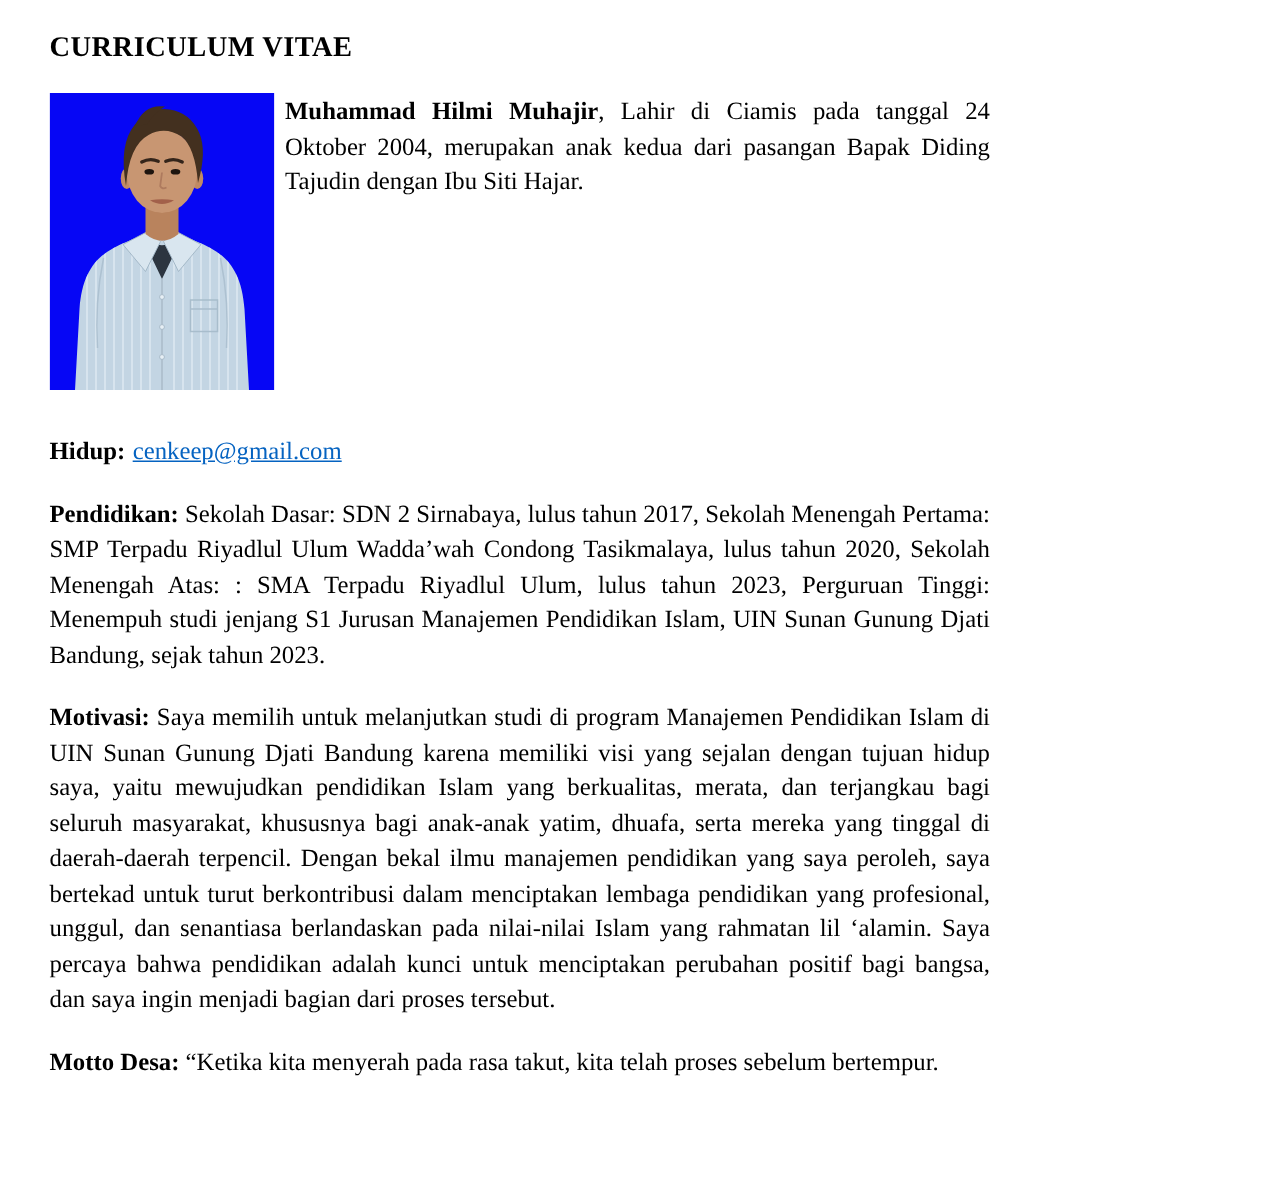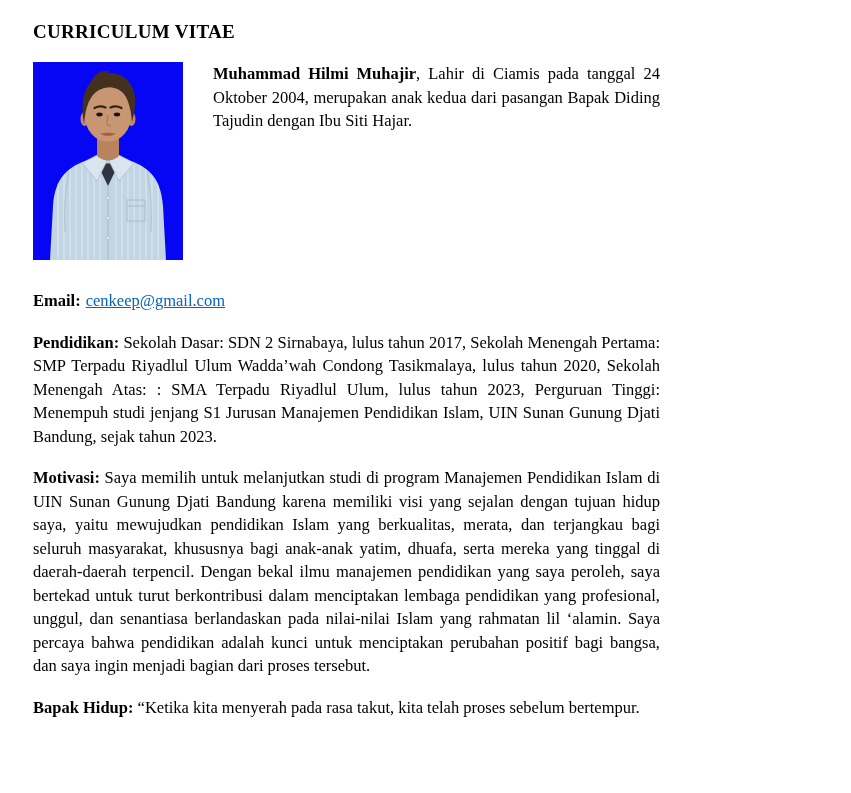--- a/index.html
+++ b/index.html
@@ -22,21 +22,21 @@
   }
   .doc-title {
     font-size: 19px;
     font-weight: bold;
     line-height: 23px;
     margin: 0 0 19px 0;
     letter-spacing: 0.3px;
   }
   .intro {
     display: flex;
-    gap: 30px;
+    gap: 7px;
     margin-bottom: 29px;
   }
   .photo-frame {
     flex: none;
     width: 150px;
     height: 198px;
     overflow: hidden;
   }
   .photo-frame svg { display: block; }
   .intro-text {
@@ -129,21 +129,21 @@
 
         <path d="M67,71.5 Q75,76.5 83,71.5 Q75,70 67,71.5 Z" fill="#A2604A"></path>
       </svg>
     </div>
     <div class="intro-text">
       <p class="para"><span class="lbl">Muhammad Hilmi Muhajir</span><span>, Lahir di Ciamis pada tanggal 24 Oktober 2004, merupakan anak kedua dari pasangan Bapak Diding Tajudin dengan Ibu Siti Hajar.</span></p>
     </div>
   </div>
 
 
-  <p class="para"><span class="lbl">Email:</span><a class="email-link" href="#">cenkeep@gmail.com</a></p>
+  <p class="para"><span class="lbl">Hidup:</span><a class="email-link" href="#">cenkeep@gmail.com</a></p>
 
   <p class="para"><span class="lbl">Pendidikan:</span><span> Sekolah Dasar: SDN 2 Sirnabaya, lulus tahun 2017, Sekolah Menengah Pertama: SMP Terpadu Riyadlul Ulum Wadda’wah Condong  Tasikmalaya, lulus tahun 2020, Sekolah Menengah Atas: : SMA Terpadu Riyadlul Ulum, lulus tahun 2023, Perguruan Tinggi: Menempuh studi jenjang S1 Jurusan Manajemen Pendidikan Islam, UIN Sunan Gunung Djati Bandung, sejak tahun 2023.</span></p>
 
   <p class="para"><span class="lbl">Motivasi:</span><span> Saya memilih untuk melanjutkan studi di program Manajemen Pendidikan Islam di UIN Sunan Gunung Djati Bandung karena memiliki visi yang sejalan dengan tujuan hidup saya, yaitu mewujudkan pendidikan Islam yang berkualitas, merata, dan terjangkau bagi seluruh masyarakat, khususnya bagi anak-anak yatim, dhuafa, serta mereka yang tinggal di daerah-daerah terpencil. Dengan bekal ilmu manajemen pendidikan yang saya peroleh, saya bertekad untuk turut berkontribusi dalam menciptakan lembaga pendidikan yang profesional, unggul, dan senantiasa berlandaskan pada nilai-nilai Islam yang rahmatan lil ‘alamin. Saya percaya bahwa pendidikan adalah kunci untuk menciptakan perubahan positif bagi bangsa, dan saya ingin menjadi bagian dari proses tersebut.</span></p>
 
-  <p class="para"><span class="lbl">Bapak Hidup:</span><span> “Ketika kita menyerah pada rasa takut, kita telah proses sebelum bertempur.</span></p>
+  <p class="para"><span class="lbl">Motto Desa:</span><span> “Ketika kita menyerah pada rasa takut, kita telah proses sebelum bertempur.</span></p>
 
 </div>
 
 </body></html>

